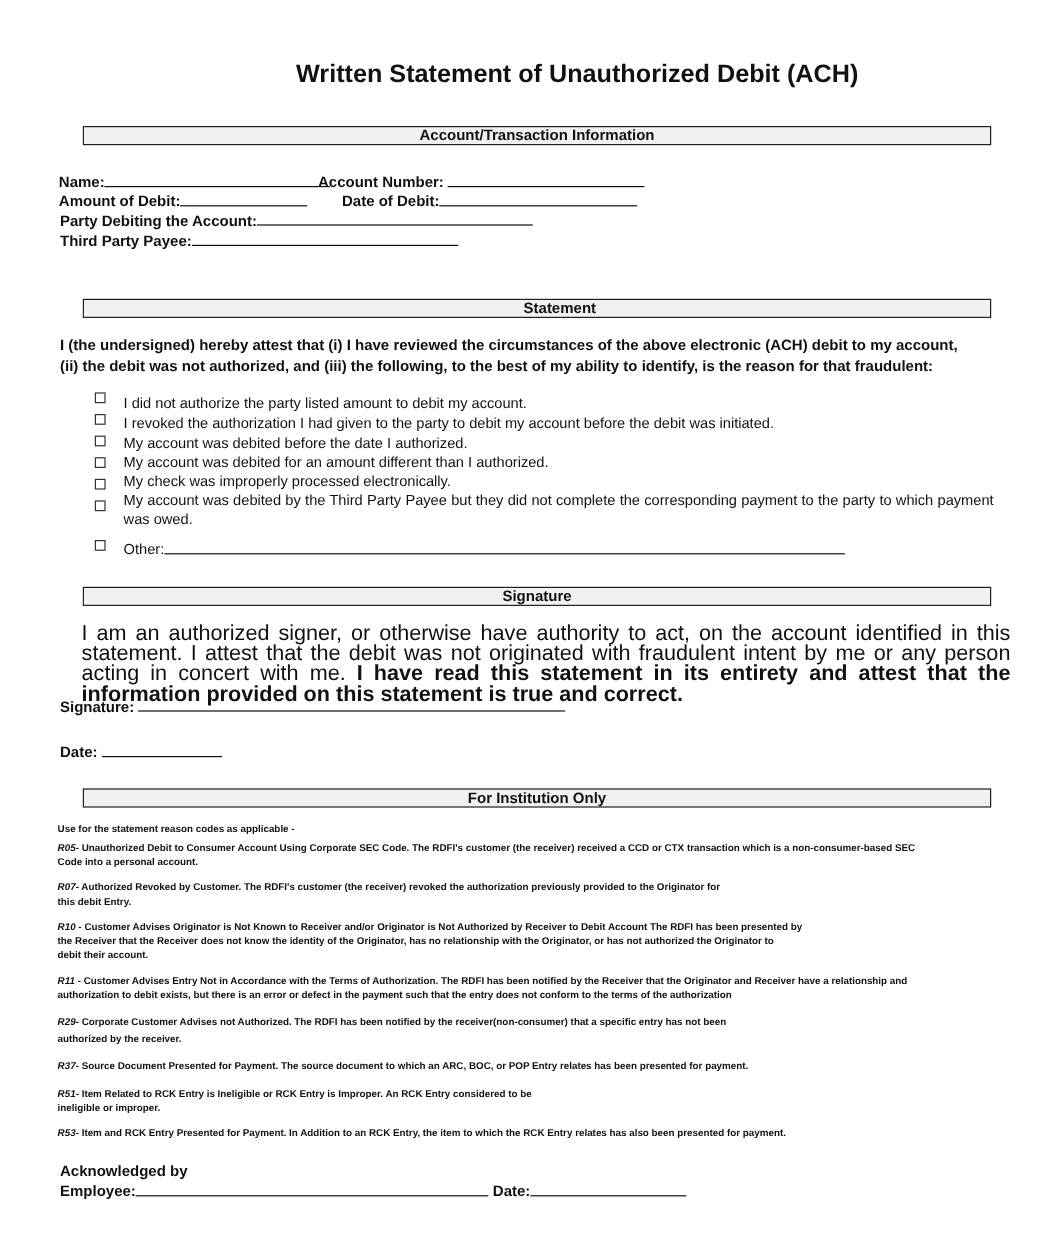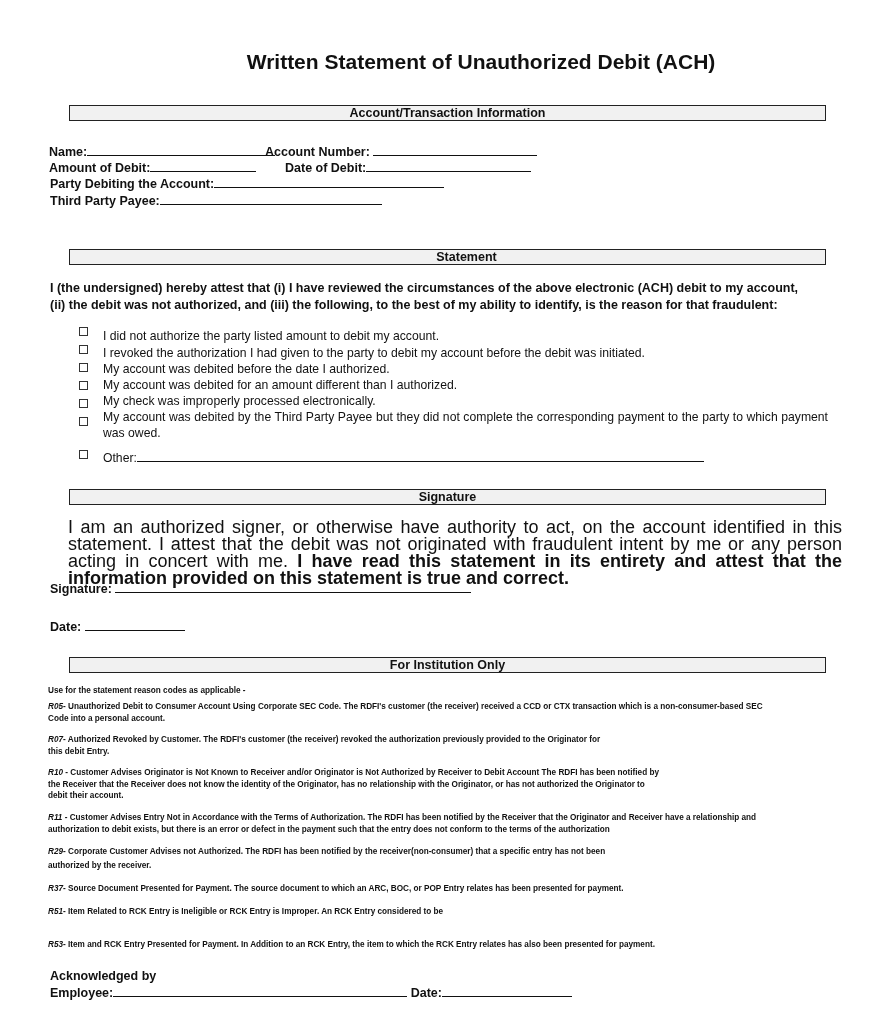--- a/index.html
+++ b/index.html
@@ -107,41 +107,42 @@
   <div><i>R05</i><span>-  </span><span>Unauthorized Debit to Consumer Account Using Corporate SEC Code. The RDFI's customer (the receiver) received a CCD or CTX transaction which is a non-consumer-based SEC</span></div>
   <div>Code into a personal account.</div>
 </div>
 
 <div class="fine" style="top:734px;">
   <div><i>R07</i><span>- </span><span>Authorized Revoked by Customer. The RDFI's customer (the receiver)  revoked  the authorization previously provided to the Originator for</span></div>
   <div>this debit Entry.</div>
 </div>
 
 <div class="fine" style="top:767px;">
-  <div><i>R10</i><span> - </span><span>Customer Advises Originator is Not Known to Receiver and/or Originator is Not Authorized by Receiver to Debit Account The RDFI has been notified by</span></div>
+  <div><i>R10</i><span> - </span><span>Customer Advises Originator is Not Known to Receiver and/or Originator is Not Authorized by Receiver to Debit Account The RDFI has been presented by</span></div>
   <div>the Receiver that the Receiver does not know the identity of the Originator, has no relationship with the Originator, or has not authorized the Originator to</div>
   <div>debit their account.</div>
 </div>
 
 <div class="fine" style="top:812px;">
   <div><i>R11</i><span> - </span><span>Customer Advises Entry Not in Accordance with the Terms of Authorization. The RDFI has been notified by the Receiver that the Originator and Receiver have a relationship and</span></div>
   <div>authorization to debit exists, but there is an error or defect in the payment such that the entry does not conform to the terms of the authorization</div>
 </div>
 
 <div class="fine" style="top:845px; line-height:13.5px;">
   <div><i>R29</i><span>- </span><span>Corporate Customer Advises not Authorized. The RDFI has been notified by the receiver(non-consumer) that a specific  entry has not been</span></div>
   <div>authorized by the receiver.</div>
 </div>
 
 <div class="fine" style="top:883px;">
   <div><i>R37</i><span>- </span><span>Source Document Presented  for Payment. The source document to which an ARC, BOC, or POP Entry relates has been presented for payment.</span></div>
 </div>
 
 <div class="fine" style="top:906px;">
   <div><i>R51</i><span>- </span><span>Item Related to RCK Entry is Ineligible or RCK Entry is Improper. An RCK Entry considered to be</span></div>
+  <div>ineligible or improper.</div>
 </div>
 
 <div class="fine" style="top:939px;">
   <div><i>R53</i><span>- </span><span>Item and RCK Entry Presented for Payment. In Addition to an RCK Entry, the item to which the RCK Entry relates  has also been presented for payment.</span></div>
 </div>
 
 <div class="abs field" style="left:50px; top:969px;">Acknowledged by</div>
 <div class="abs field" style="left:50px; top:985px;">
   <span>Employee:</span><span class="line" style="width:294px;"></span>
   <span>Date:</span><span class="line" style="width:130px;"></span>

